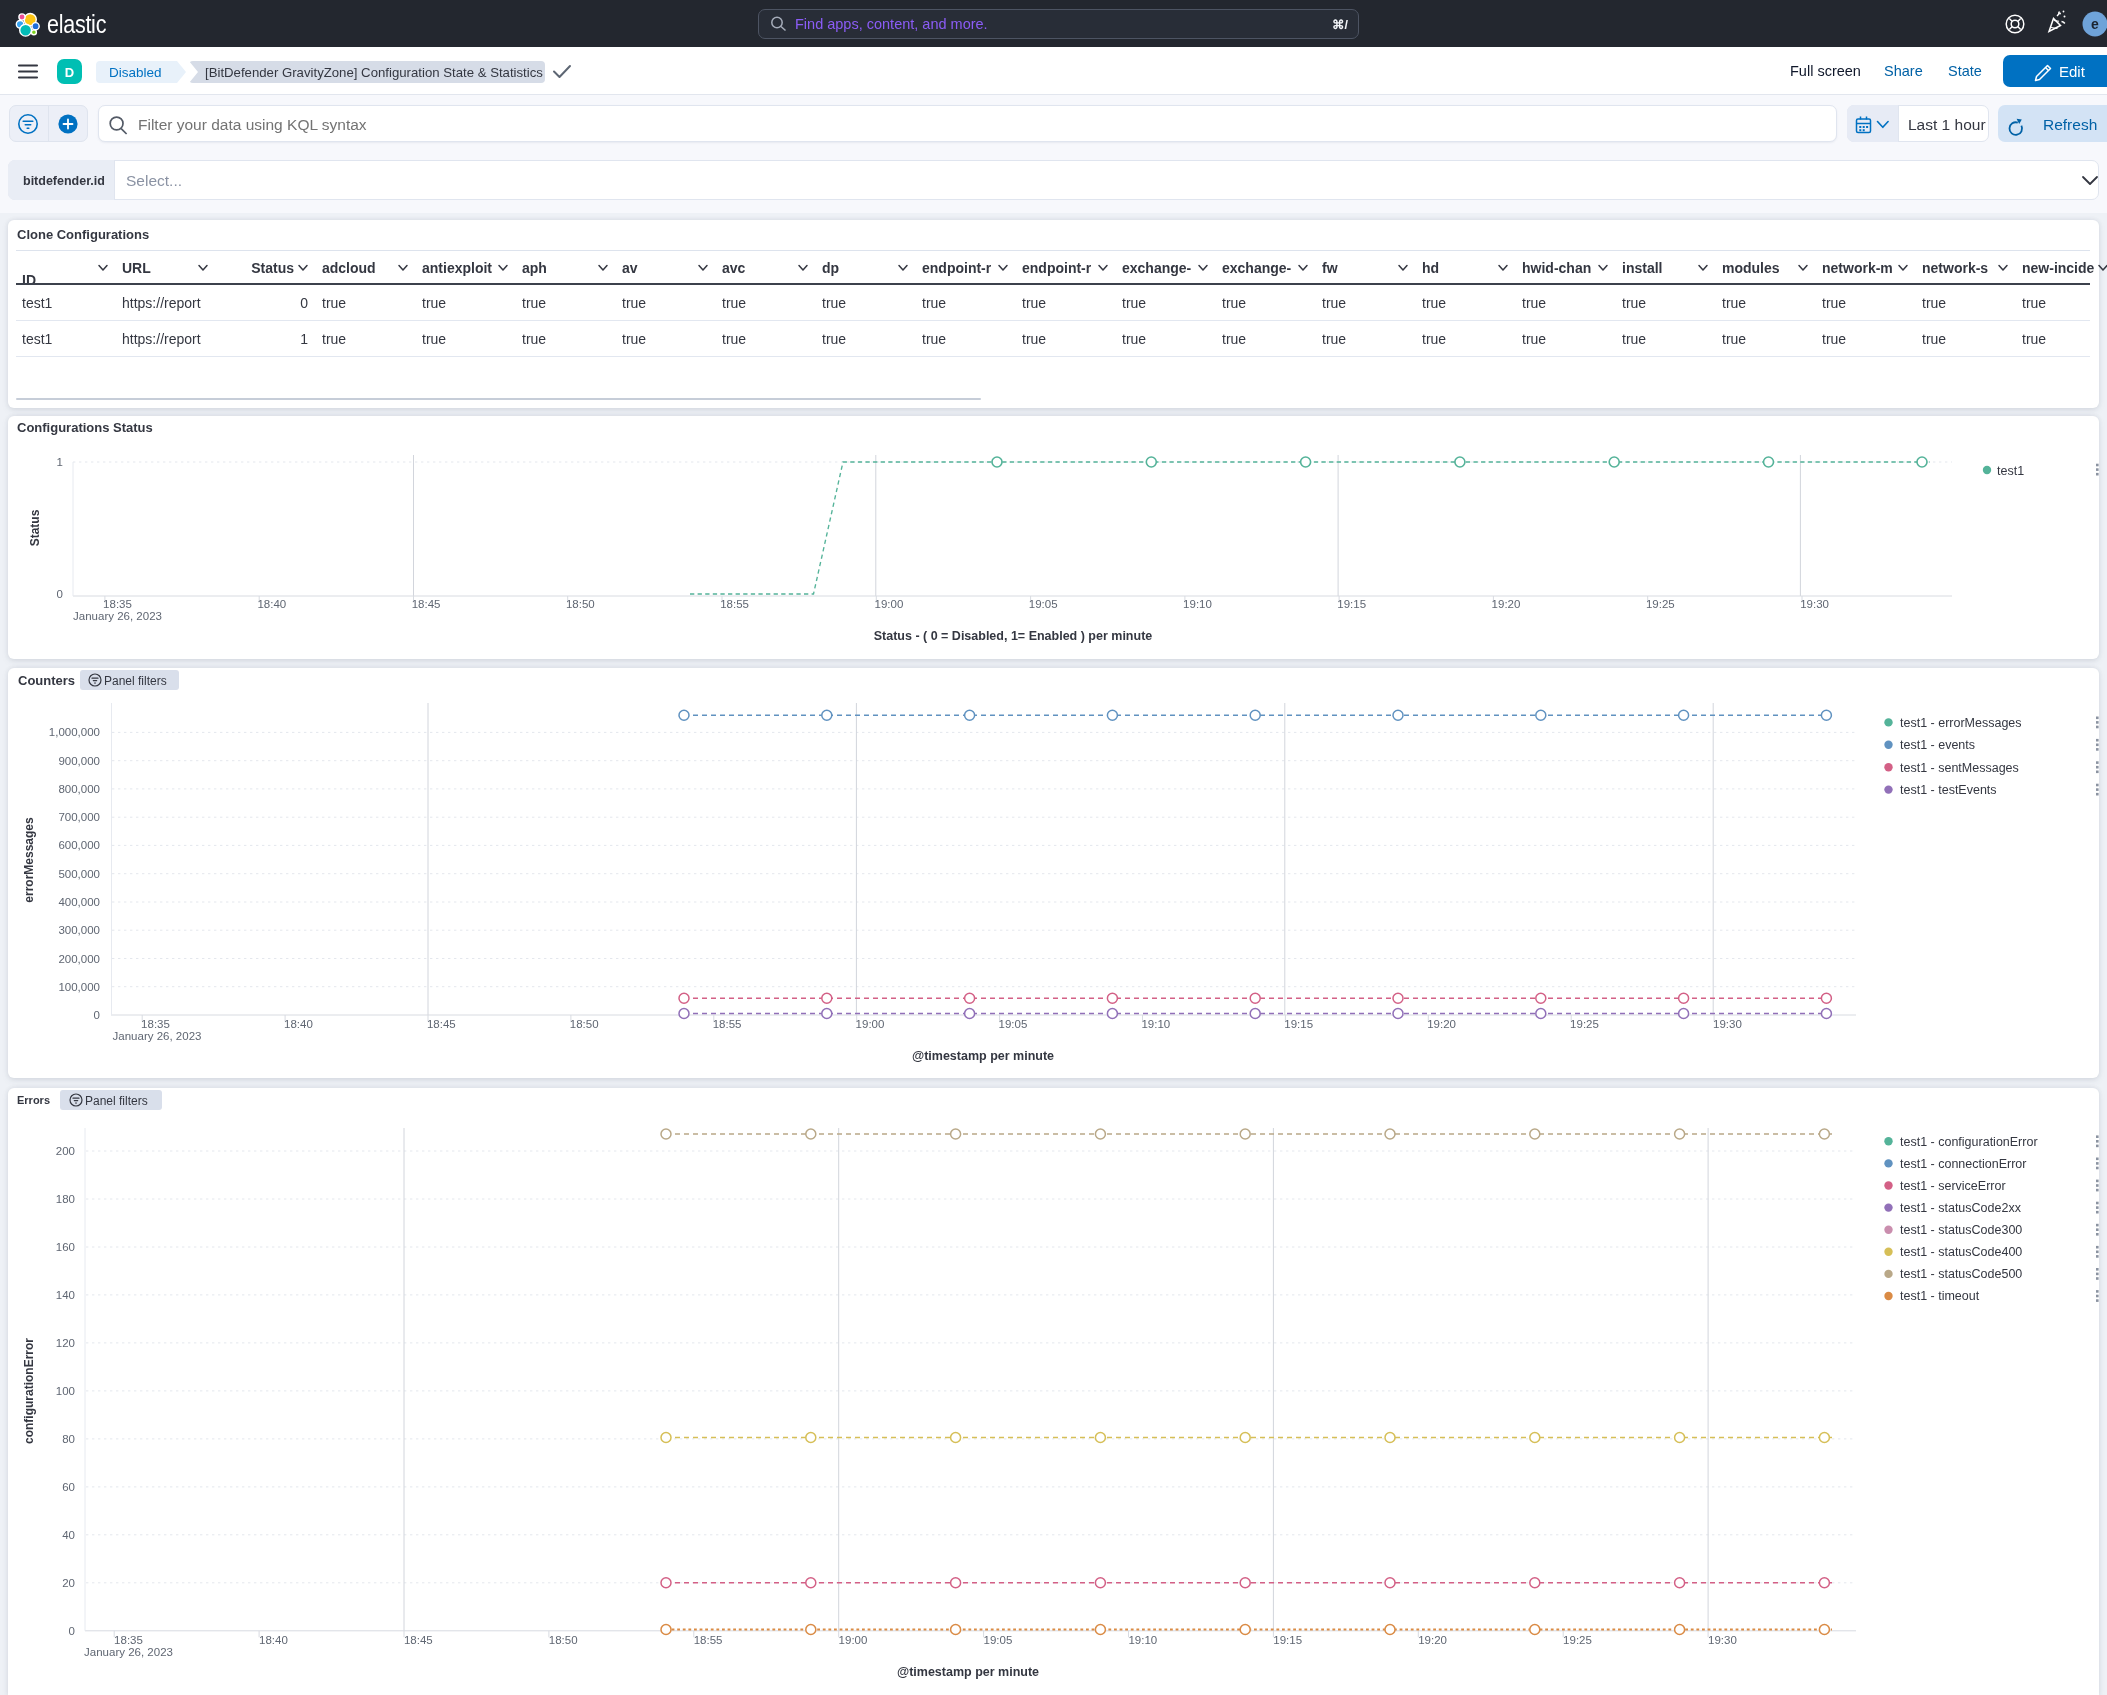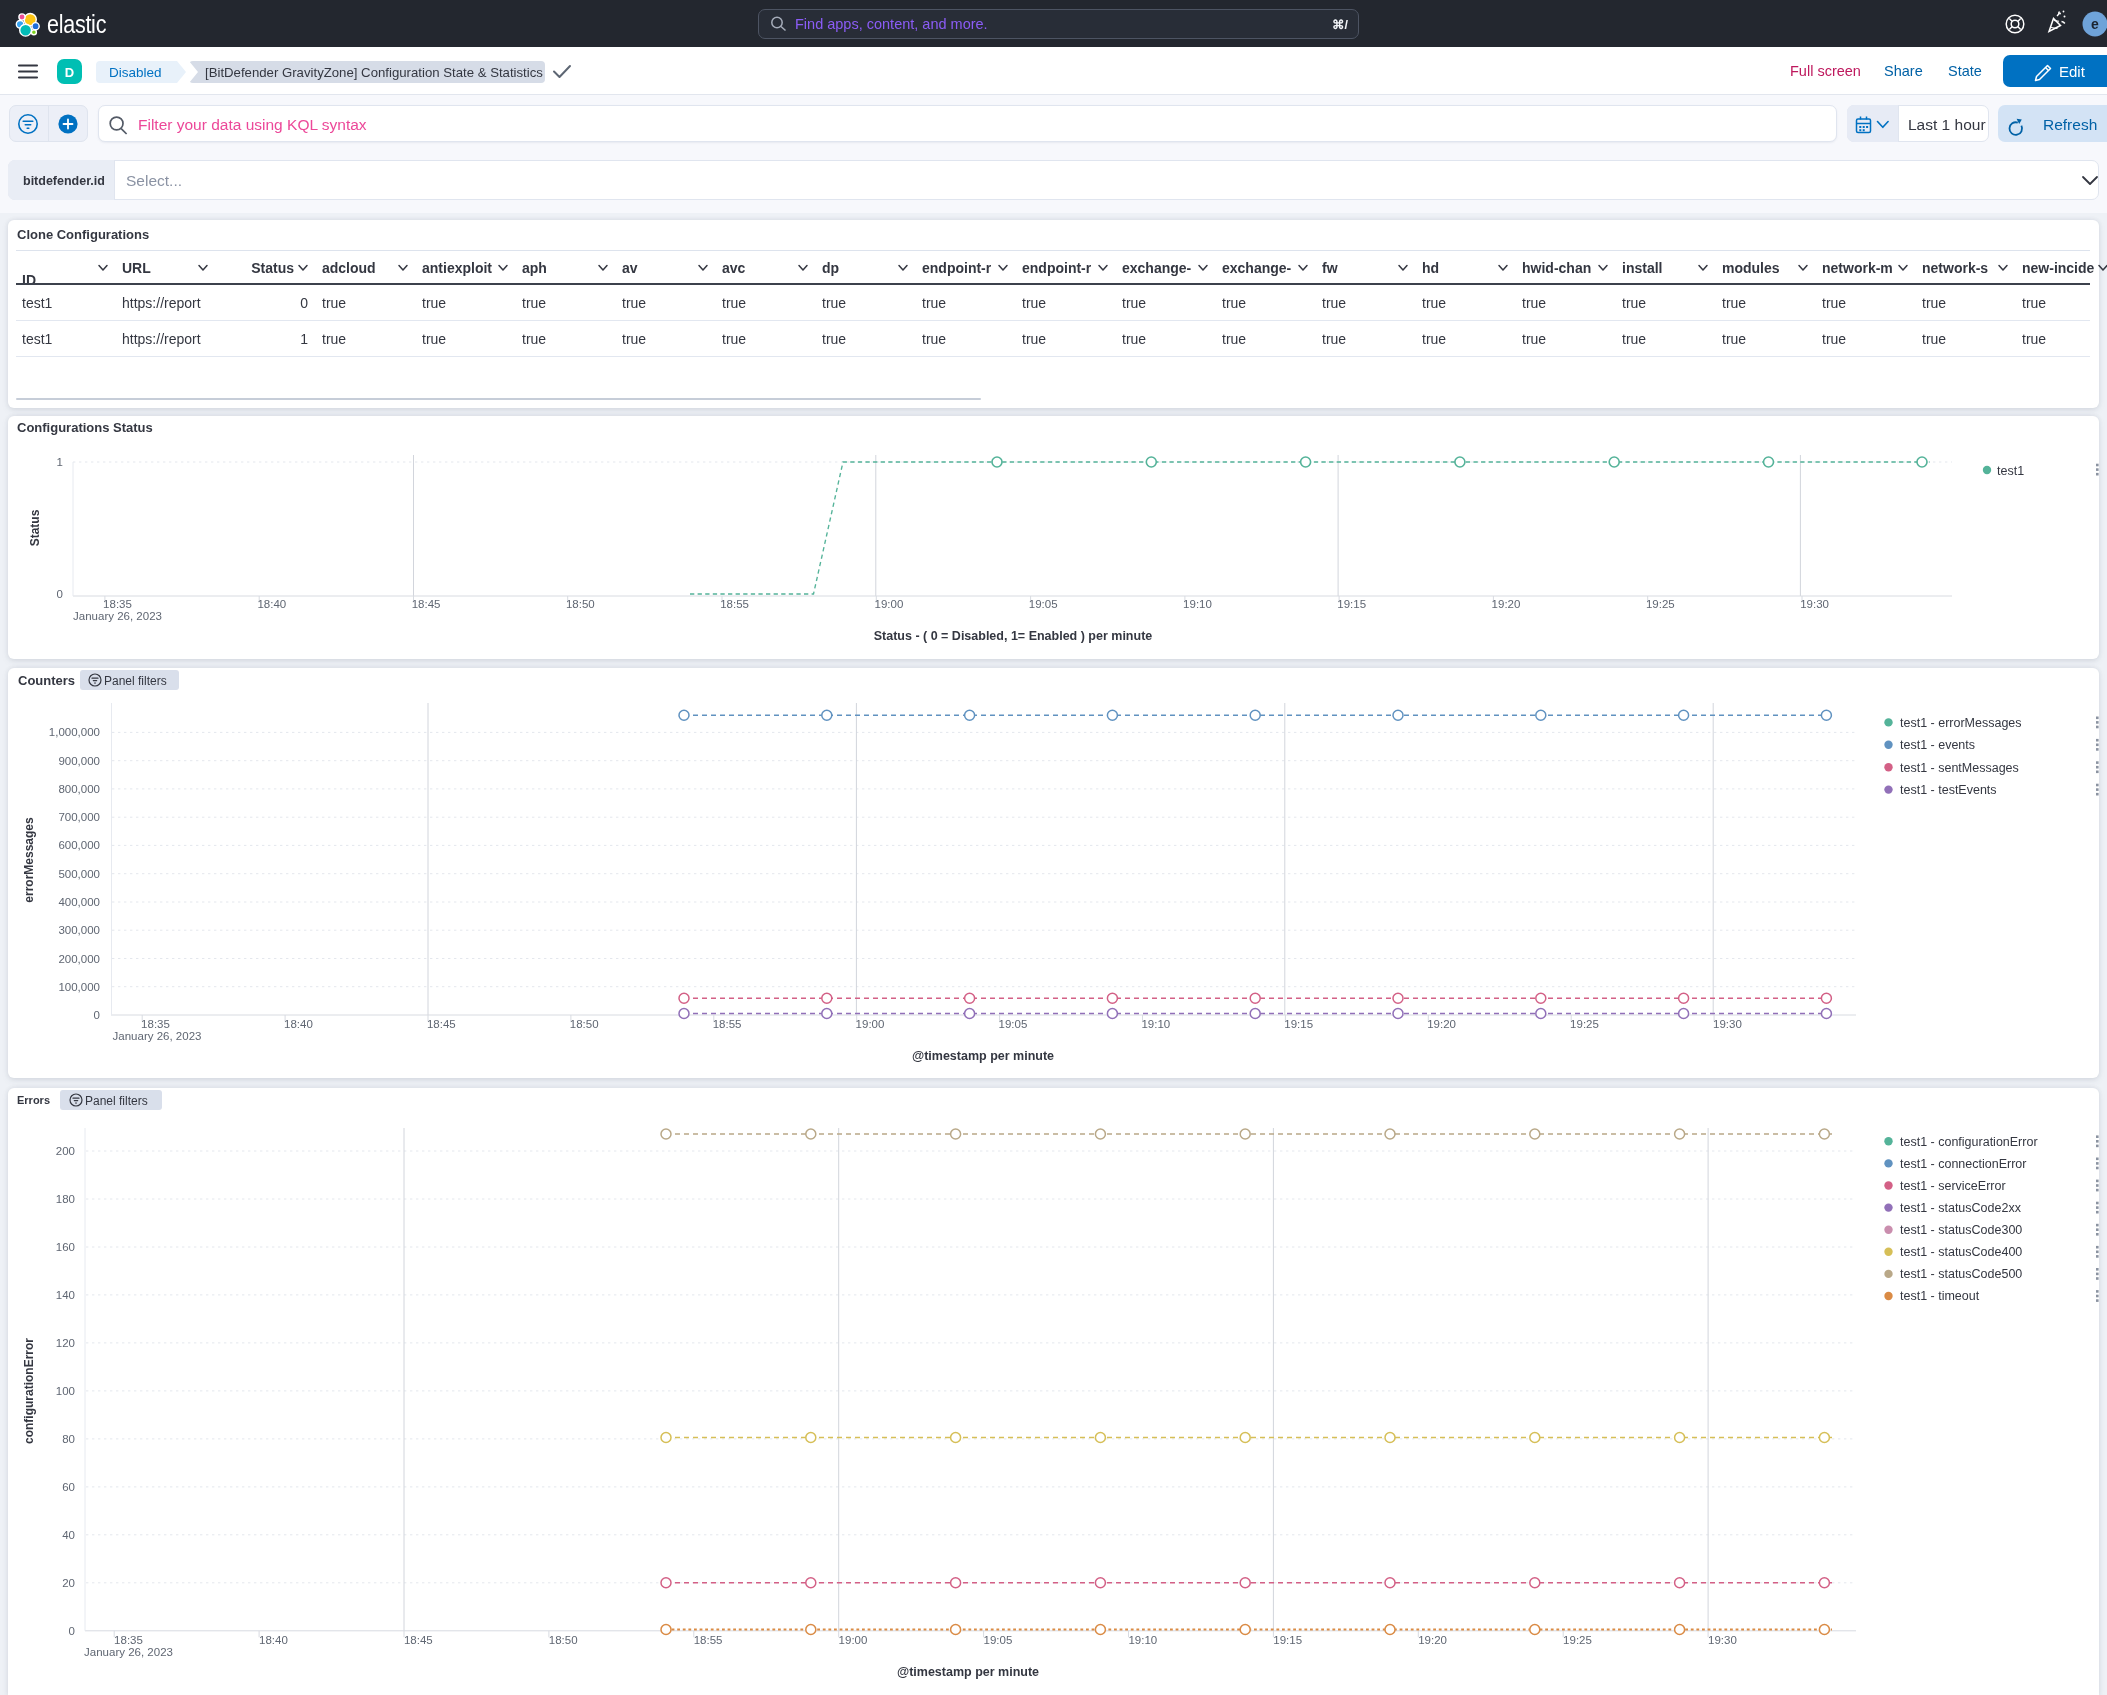--- a/index.html
+++ b/index.html
@@ -60,21 +60,21 @@
   </svg>
 <div class="abs" style="left:57px;top:59px;width:25px;height:25px;border-radius:7px;background:#00bfb3"></div>
 <div class="tc" style="left:69.5px;top:71.5px;color:#fff;font-size:13px;font-weight:bold">D</div>
 <div class="abs" style="left:96px;top:61px;width:90px;height:22px;background:#e8f1fa;clip-path:polygon(0 0,calc(100% - 9px) 0,100% 50%,calc(100% - 9px) 100%,0 100%);border-radius:4px"></div>
 <div class="t" style="left:109px;top:71.5px;color:#0071c2;font-size:13.5px">Disabled</div>
 <div class="abs" style="left:189px;top:61px;width:356px;height:22px;background:#d6dce7;clip-path:polygon(0 0,100% 0,100% 100%,0 100%,9px 50%);border-radius:4px"></div>
 <div class="t" style="left:205px;top:71.5px;font-size:13.2px">[BitDefender GravityZone] Configuration State &amp; Statistics</div>
 <svg style="top:47px" width="600" height="48" viewBox="0 0 600 48">
 <path d="M554 24.5 L559.5 30 L570 19" fill="none" stroke="#5d6673" stroke-width="2" stroke-linecap="round" stroke-linejoin="round"></path>
   </svg>
-<div class="t" style="left:1790px;top:71px;color:#be185d;font-size:14.5px;font-weight:500">Full screen</div>
+<div class="t" style="left:1790px;top:71px;color:#0f172a;font-size:14.5px;font-weight:500">Full screen</div>
 <div class="t" style="left:1884px;top:71px;color:#0061a6;font-size:14.5px;font-weight:500">Share</div>
 <div class="t" style="left:1948px;top:71px;color:#0061a6;font-size:14.5px;font-weight:500">State</div>
 <div class="abs" style="left:2003px;top:55px;width:110px;height:32px;background:#0071c2;border-radius:7px 0 0 7px"></div>
 <svg style="top:55px" width="2107" height="32" viewBox="0 0 2107 32">
 <g fill="none" stroke="#ffffff" stroke-width="1.5" stroke-linejoin="round">
 <path d="M2036.5 21.5 L2047.5 10.5 L2050.5 13.5 L2039.5 24.5 L2035.5 25.5 Z"></path>
 <path d="M2045.5 12.5 L2048.5 15.5"></path>
 </g>
   </svg>
 <div class="t" style="left:2059px;top:71px;color:#fff;font-size:15px;font-weight:500">Edit</div>
@@ -89,21 +89,21 @@
 <circle cx="68" cy="19" r="9.6" fill="#0071c2"></circle>
 <path d="M68 14.5 V23.5 M63.5 19 H72.5" stroke="#fff" stroke-width="1.8" stroke-linecap="round"></path>
 </svg>
 <div class="abs" style="left:98px;top:104.5px;width:1739px;height:37.5px;background:#fff;border:1px solid #e0e5ef;border-radius:7px;box-shadow:0 1px 2px rgba(152,162,179,.15)"></div>
 <svg style="top:104.5px" width="160" height="38" viewBox="0 0 160 38">
 <g fill="none" stroke="#535a66" stroke-width="1.7">
 <circle cx="116.6" cy="18.5" r="6.4"></circle>
       <path d="M121.2 23.6 L126.6 29"></path>
 </g>
   </svg>
-<div class="t" style="left:138px;top:124.5px;color:#ec4899;font-size:15.5px">Filter your data using KQL syntax</div>
+<div class="t" style="left:138px;top:124.5px;color:#737373;font-size:15.5px">Filter your data using KQL syntax</div>
 <div class="abs" style="left:1846.5px;top:104.5px;width:142px;height:37.5px;background:#fff;border:1px solid #e0e5ef;border-radius:7px"></div>
 <div class="abs" style="left:1846.5px;top:104.5px;width:52.5px;height:37.5px;background:#e7ebf5;border-right:1px solid #e0e5ef;border-radius:7px 0 0 7px"></div>
 <svg style="top:104.5px" width="2107" height="38" viewBox="0 0 2107 38">
 <g fill="none" stroke="#0071c2" stroke-width="1.5">
 <rect x="1856.5" y="14" width="14" height="13.5" rx="1.5"></rect>
 <path d="M1856.5 18.5 H1870.5"></path>
 <path d="M1860.5 11.5 v3 M1866.5 11.5 v3"></path>
 </g>
 <g fill="#0071c2">
 <rect x="1859.3" y="21" width="2" height="2"></rect>

